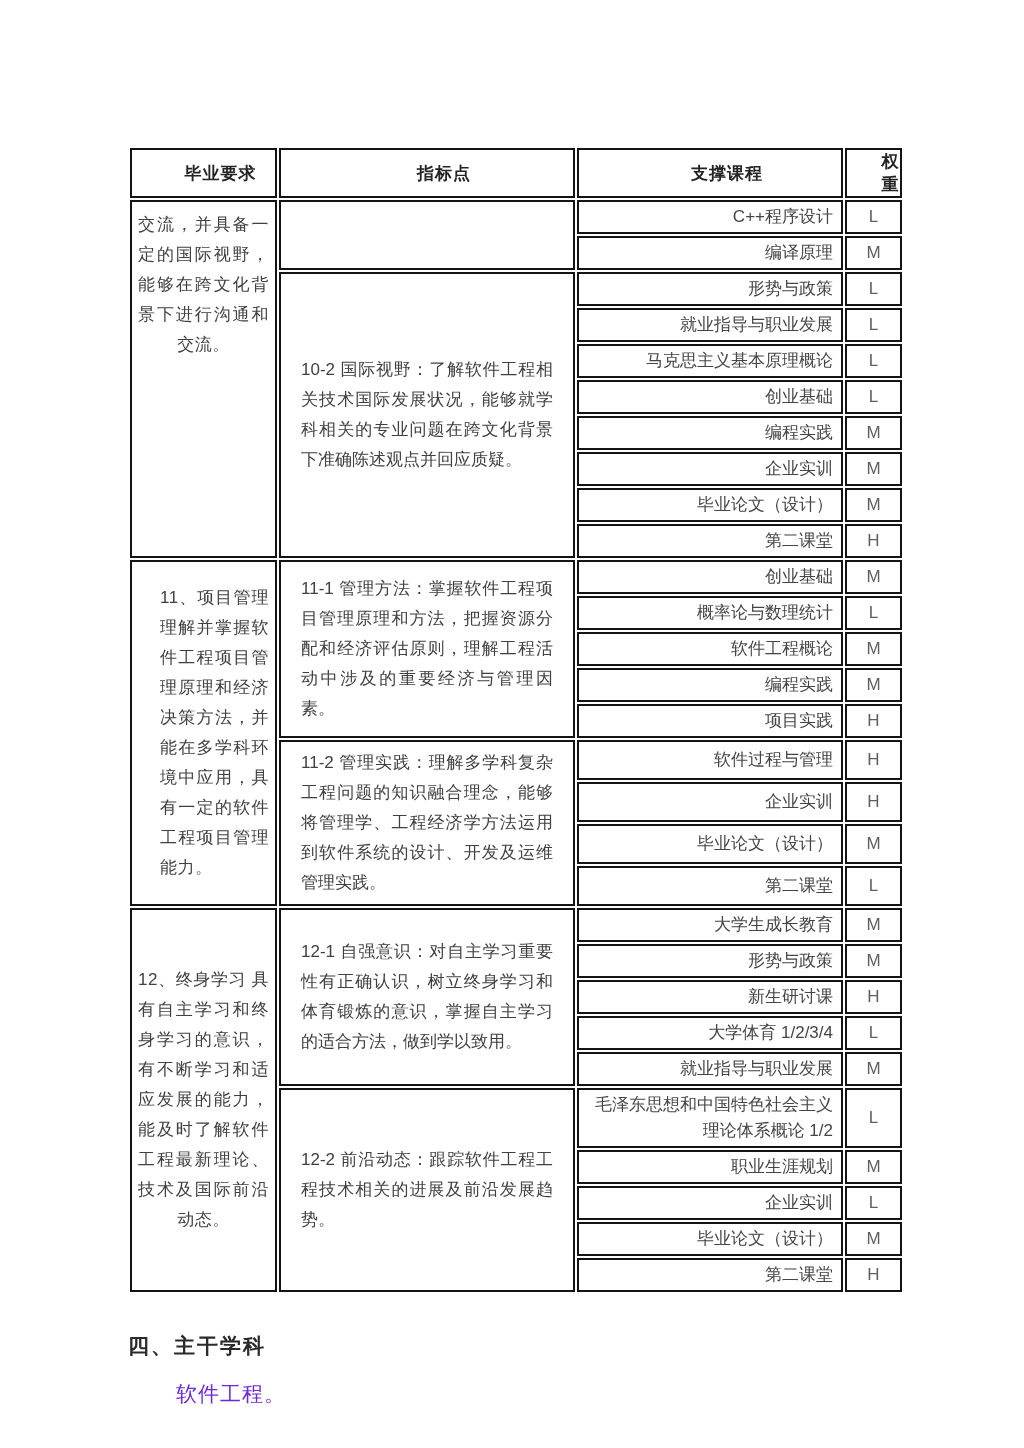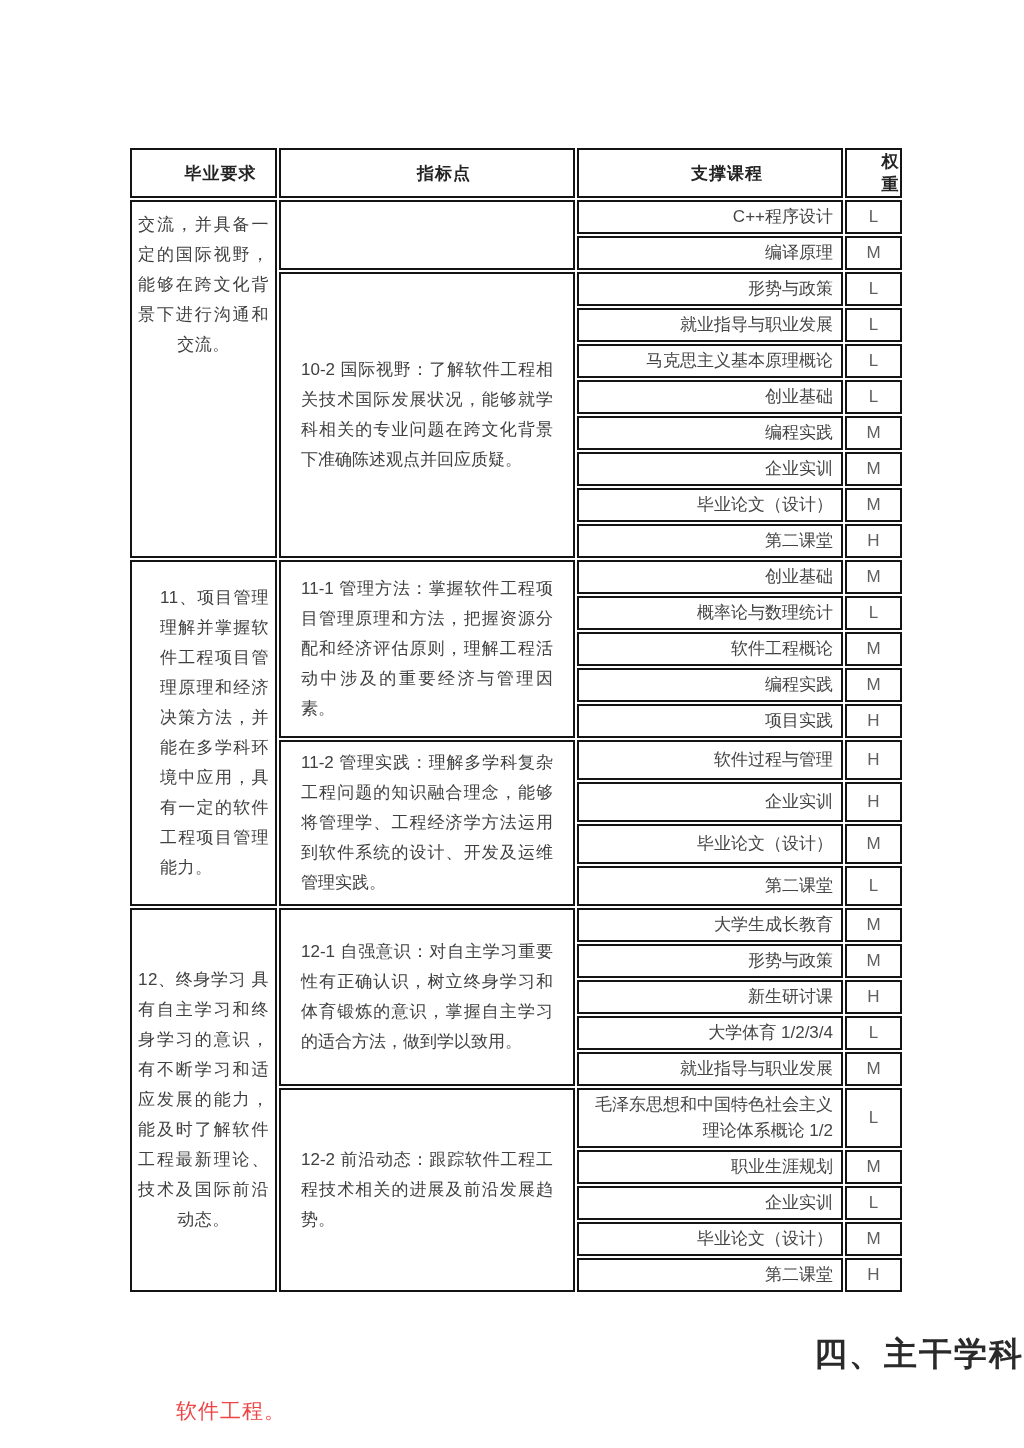--- a/index.html
+++ b/index.html
@@ -70,31 +70,30 @@
   td.ind-cell {
     vertical-align: middle;
     text-align: justify;
     text-align-last: left;
     padding: 6px 20px;
     line-height: 30px;
     color: #404040;
   }
   .section-heading {
     margin-top: 38px;
-    font-size: 33px;
+    font-size: 21px;
     font-weight: bold;
     color: #2a2a2a;
     letter-spacing: 2px;
-    text-align: right;
   }
   .section-body {
     margin-top: 20px;
     margin-left: 48px;
     font-size: 21px;
-    color: #ef4444;
+    color: #6d28d9;
     letter-spacing: 1px;
   }
 </style>
 </head>
 <body>
 
 <div class="page">
 
   <table class="matrix">
     <colgroup>

